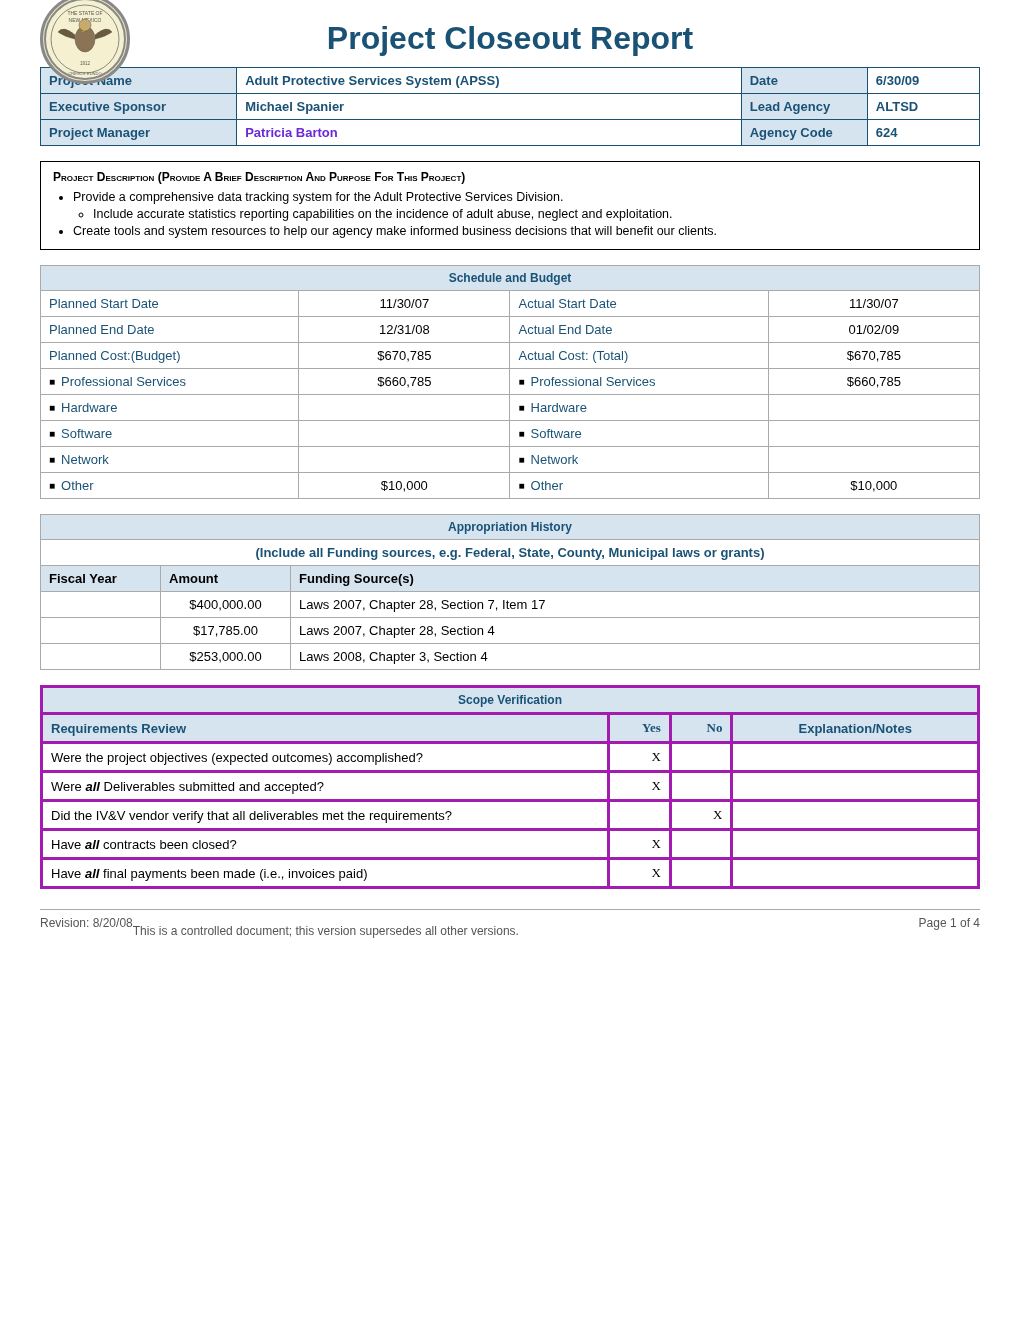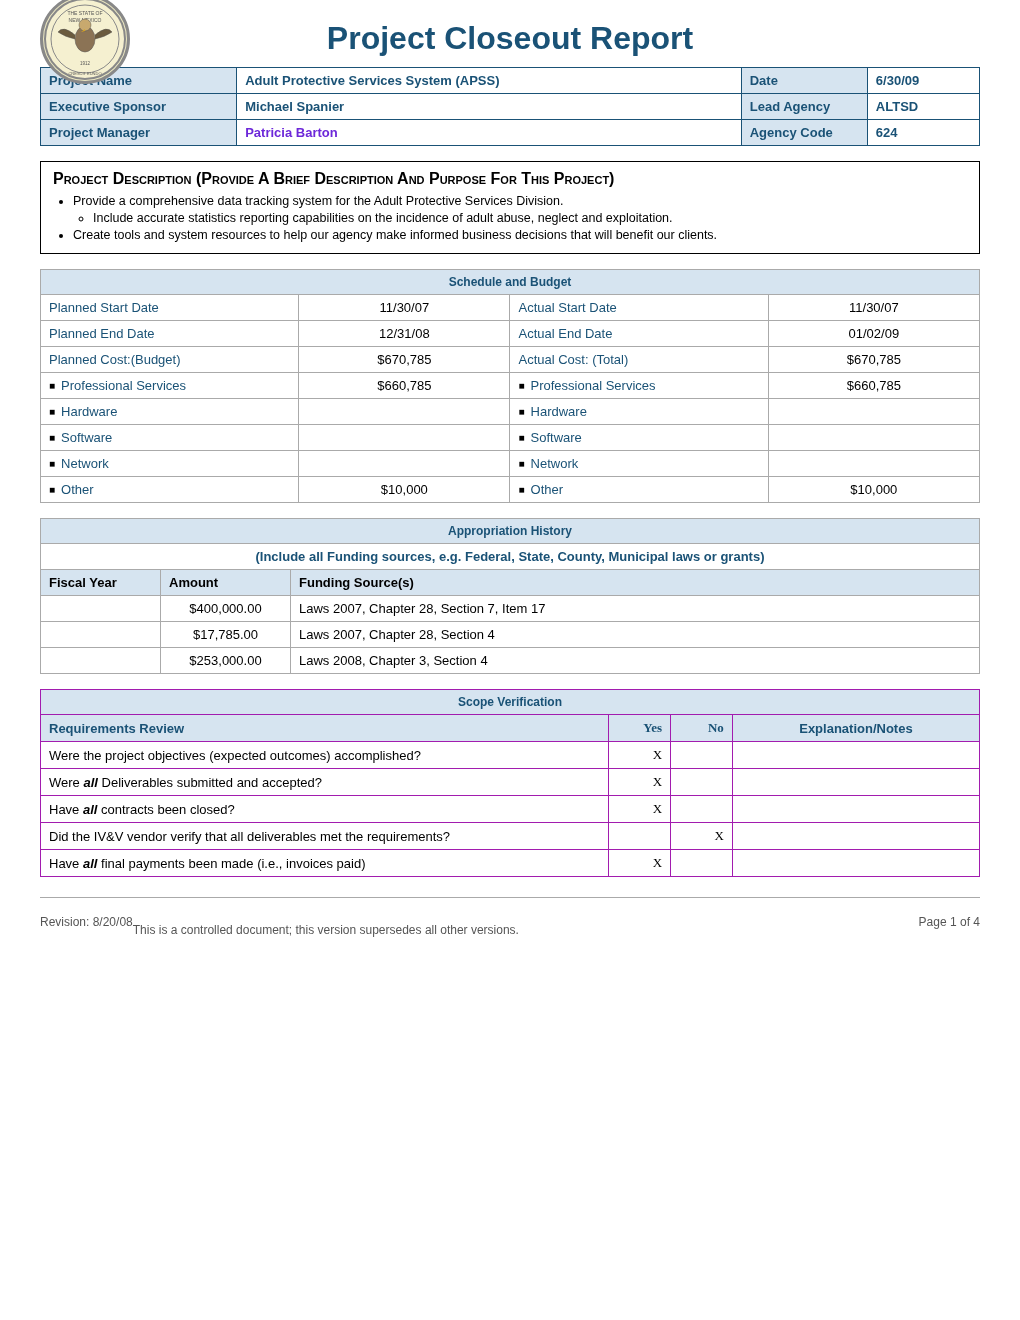--- a/index.html
+++ b/index.html
@@ -71,21 +71,21 @@
     }
 
     
     .description-box {
       border: 1px solid #000;
       padding: 8px 12px;
       margin-bottom: 15px;
     }
     .description-box .desc-title {
       font-weight: bold;
-      font-size: 16px;
+      font-size: 12px;
       margin-bottom: 6px;
       text-transform: capitalize;
     }
     .description-box ul {
       margin-left: 20px;
     }
     .description-box ul li {
       margin-bottom: 3px;
       font-size: 12.5px;
     }
@@ -161,21 +161,21 @@
       text-align: left;
     }
 
     
     .scope-table {
       width: 100%;
       border-collapse: collapse;
       margin-bottom: 15px;
     }
     .scope-table td, .scope-table th {
-      border: 1px solid #a21caf;
+      border: 3px solid #a21caf;
       padding: 5px 8px;
     }
     .scope-row-header {
       background-color: #d6e4f0;
       color: #1a5276;
       font-weight: bold;
     }
     .scope-col-yes, .scope-col-no {
       text-align: right;
       width: 50px;
@@ -184,21 +184,21 @@
     .scope-col-explain {
       text-align: center;
       color: #1a5276;
       width: 200px;
     }
 
     
     .footer {
       border-top: 1px solid #aaa;
       margin-top: 20px;
-      padding-top: 17px;
+      padding-top: 6px;
       display: flex;
       justify-content: space-between;
       font-size: 12px;
       color: #555;
     }
     .footer-center {
       text-align: left;
       flex: 1;
       margin-top: 8px;
     }
@@ -429,29 +429,29 @@
     <td class="scope-col-no"></td>
     <td></td>
   </tr>
   <tr>
     <td>Were <strong><em>all</em></strong> Deliverables submitted and accepted?</td>
     <td class="scope-col-yes">X</td>
     <td class="scope-col-no"></td>
     <td></td>
   </tr>
   <tr>
+    <td>Did the IV&amp;V vendor verify that all deliverables met the requirements?</td>
+    <td class="scope-col-yes"></td>
+    <td class="scope-col-no">X</td>
+    <td></td>
+  </tr>
+  <tr>
     <td>Have <strong><em>all</em></strong> contracts been closed?</td>
     <td class="scope-col-yes">X</td>
     <td class="scope-col-no"></td>
-    <td></td>
-  </tr>
-  <tr>
-    <td>Did the IV&amp;V vendor verify that all deliverables met the requirements?</td>
-    <td class="scope-col-yes"></td>
-    <td class="scope-col-no">X</td>
     <td></td>
   </tr>
   <tr>
     <td>Have <strong><em>all</em></strong> final payments been made (i.e., invoices paid)</td>
     <td class="scope-col-yes">X</td>
     <td class="scope-col-no"></td>
     <td></td>
   </tr>
 </tbody>
   </table>

